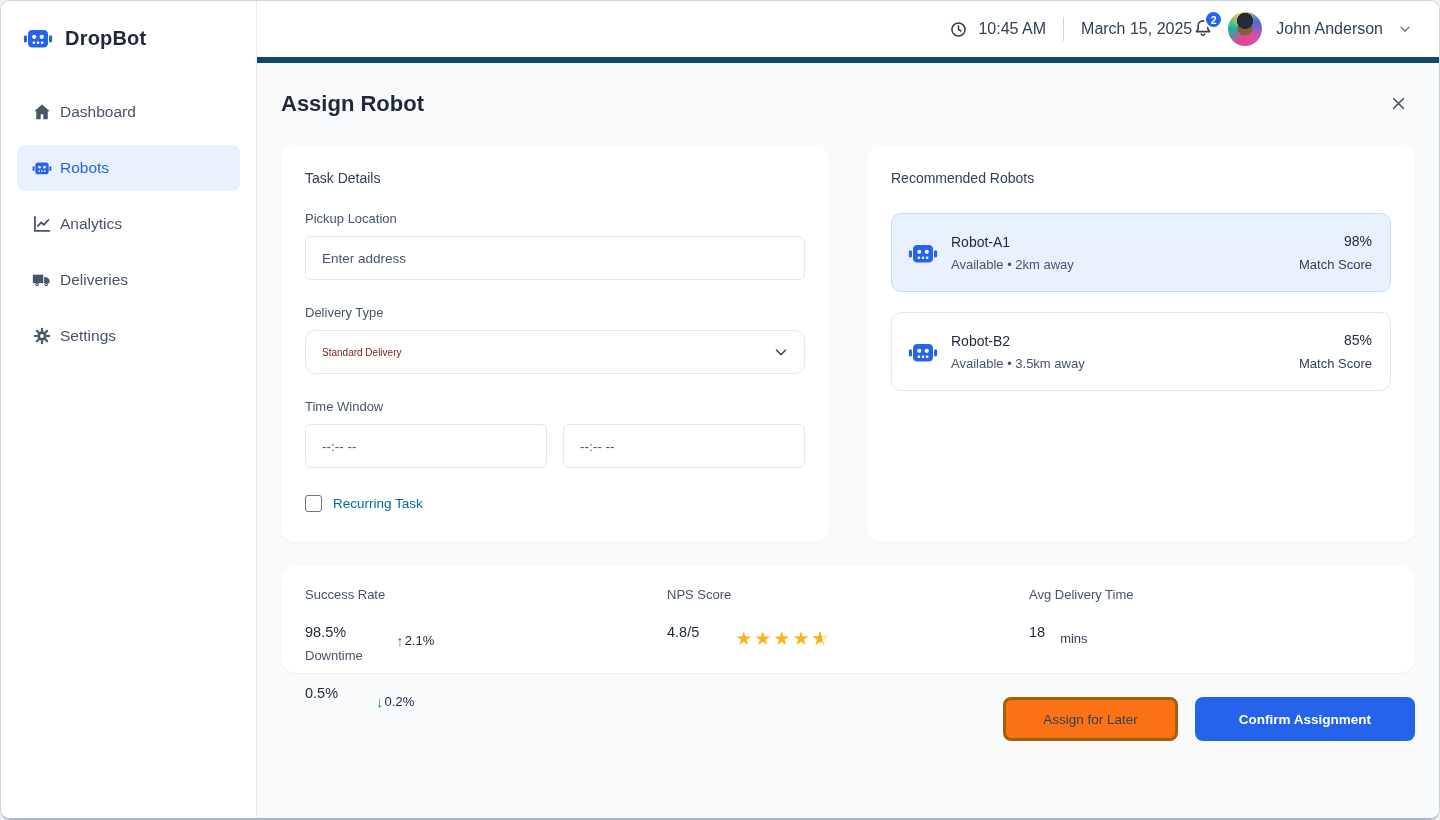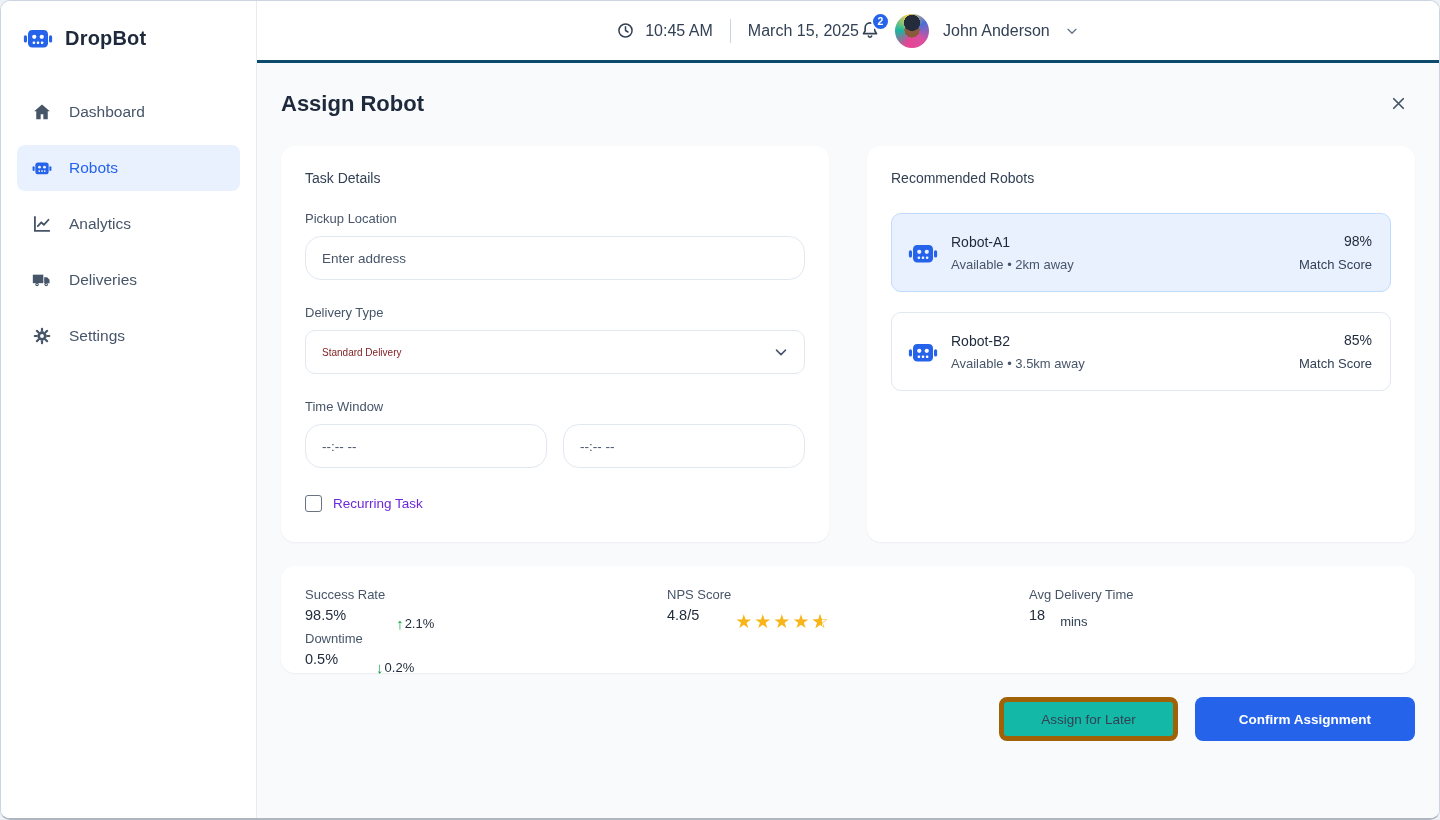--- a/index.html
+++ b/index.html
@@ -12,32 +12,32 @@
     border-radius:10px; overflow:hidden; display:flex;
   }
 
   
   .sidebar { width:256px; flex:0 0 256px; background:#fff; border-right:1px solid #e8ecf1; }
   .logo { display:flex; align-items:center; gap:12px; padding:22px 22px 0 22px; }
   .logo-icon { width:30px; height:30px; color:#2563eb; }
   .logo-text { font-size:20px; font-weight:bold; color:#1e293b; letter-spacing:.2px; }
   .nav { margin-top:36px; padding:0 16px; display:flex; flex-direction:column; gap:10px; }
   .nav-item {
-    display:flex; align-items:center; gap:17px; height:46px; padding:0 15px;
+    display:flex; align-items:center; gap:8px; height:46px; padding:0 15px;
     border-radius:8px; cursor:pointer; color:#475569; font-size:15.5px;
   }
   .nav-item svg { width:20px; height:20px; flex:0 0 20px; }
   .nav-item.active { background:#eaf1fe; color:#2563eb; font-weight:500; }
 
   
   .main { flex:1; display:flex; flex-direction:column; min-width:0; }
 
   .topbar {
-    height:62px; flex:0 0 62px; background:#fff; border-bottom:3px solid #0c4a6e;
-    display:flex; align-items:center; justify-content:center; padding:0 26px;
+    height:62px; flex:0 0 62px; background:#fff; border-bottom:6px solid #0c4a6e;
+    display:flex; align-items:center; justify-content:flex-end; padding:0 26px;
   }
   .topbar-left { display:flex; align-items:center; color:#334155; }
   .clock-icon { width:19px; height:19px; color:#334155; margin-right:10px; }
   .time-text, .date-text { font-size:16px; color:#334155; }
   .tb-divider { width:1px; height:24px; background:#cbd5e1; margin:0 17px; }
   .topbar-right { display:flex; align-items:center; gap:14px; }
   .bell-wrap { position:relative; width:22px; height:24px; cursor:pointer; color:#334155; }
   .bell-wrap svg { width:22px; height:22px; }
   .notif-badge {
     position:absolute; top:-7px; right:-9px; min-width:19px; height:19px; border-radius:10px;
@@ -62,40 +62,40 @@
 
   .cards-row { display:grid; grid-template-columns:1fr 1fr; gap:38px; margin-top:27px; }
   .card {
     background:#fff; border-radius:14px; padding:24px; height:396px;
     box-shadow:0 1px 2px rgba(15,23,42,.05);
   }
   .card-heading { font-size:14px; font-weight:500; color:#334155; }
 
   .field-label { font-size:13px; color:#475569; margin-top:25px; }
   .text-input {
-    margin-top:10px; width:100%; height:44px; border:1px solid #e2e8f0; border-radius:16px;
+    margin-top:10px; width:100%; height:44px; border:1px solid #e2e8f0; border-radius:6px;
     padding:0 16px; font-size:13.5px; color:#1e293b; outline:none; background:#fff;
     font-family:"Liberation Sans", sans-serif;
   }
   .text-input::placeholder { color:#475569; opacity:1; }
   .select-box {
     margin-top:10px; height:44px; border:1px solid #e2e8f0; border-radius:10px;
     display:flex; align-items:center; justify-content:space-between; padding:0 14px 0 16px;
     cursor:pointer; background:#fff;
   }
   .select-value { font-size:10px; color:#7f1d1d;text-align:center; }
   .select-box svg { width:18px; height:18px; color:#475569; }
   .time-row { display:flex; gap:16px; }
   .time-row .text-input { flex:1; }
   .checkbox-row { display:flex; align-items:center; gap:11px; margin-top:27px; cursor:pointer; }
   .checkbox {
     width:17px; height:17px; border:1.6px solid #6b7280; border-radius:3px; background:#fff;
     appearance:none; -webkit-appearance:none; cursor:pointer; margin:0;
   }
-  .checkbox-label { font-size:13.5px; color:#6d28d9; }
+  .checkbox-label { font-size:13.5px; color:#0369a1; }
 
   .robot-list { margin-top:27px; display:flex; flex-direction:column; gap:20px; }
   .robot-row {
     height:79px; border-radius:10px; padding:0 18px 0 16px; display:flex; align-items:center;
     border:1px solid #e2e8f0; background:#fff; cursor:pointer;
   }
   .robot-row.selected { background:#eaf1fe; border-color:#bfdbfe;justify-content:space-between; }
   .robot-row-icon { width:30px; height:30px; color:#2563eb; flex:0 0 30px; }
   .robot-info { margin-left:13px; }
   .robot-name { font-size:14px; font-weight:500; color:#1e293b; }
@@ -103,38 +103,38 @@
   .robot-score { margin-left:auto; text-align:right; }
   .score-value { font-size:14px; color:#1e293b; }
   .score-label { font-size:13px; color:#334155; margin-top:8px; }
 
   .stats-card {
     margin-top:24px; background:#fff; border-radius:14px; height:107px;
     padding:21px 24px; display:grid; grid-template-columns:repeat(3,1fr);
     box-shadow:0 1px 2px rgba(15,23,42,.05);
   }
   .stat-label { font-size:13px; color:#475569; }
-  .stat-value-row { display:flex; align-items:flex-start; margin-top:5px; }
+  .stat-value-row { display:flex; align-items:flex-start; margin-top:22px; }
   .stat-value { font-size:14.5px; color:#1e293b; }
   .stat-extra { display:flex; align-items:center; margin-top:9px; font-size:13px; color:#1e293b; }
   .extra-gap-lg { margin-left:50px; }
   .extra-gap-md { margin-left:38px; }
   .trend-arrow { color:#16a34a; font-weight:bold; font-size:15px; line-height:1; margin-right:1px; }
   .stat-unit { font-size:13px; color:#334155; margin-top:7px; margin-left:15px; }
   .stars { display:flex; margin-top:5px; margin-left:36px; color:#f7b519; font-size:19px; line-height:1; letter-spacing:2px; }
   .star::before { content:"★"; }
   .star-half { position:relative; }
   .star-half::before { content:"☆"; }
   .star-half .half-fill { position:absolute; left:0; top:0; width:56%; overflow:hidden; }
   .star-half .half-fill::before { content:"★"; }
 
   .actions-row { display:flex; justify-content:flex-end; gap:17px; margin-top:24px; }
   .btn { height:44px; border-radius:8px; cursor:pointer; font-family:"Liberation Sans", sans-serif; }
   .btn-secondary {
-    background:#14b8a6; border:5px solid #a16207; color:#334155; font-size:13.5px; font-weight:500;
+    background:#f97316; border:3px solid #a16207; color:#334155; font-size:13.5px; font-weight:500;
     padding:0 37px;
   }
   .btn-primary {
     background:#2563eb; border:none; color:#fff; font-size:13.5px; font-weight:bold;
     padding:0 44px;
   }
 </style>
 </head>
 <body>
 

